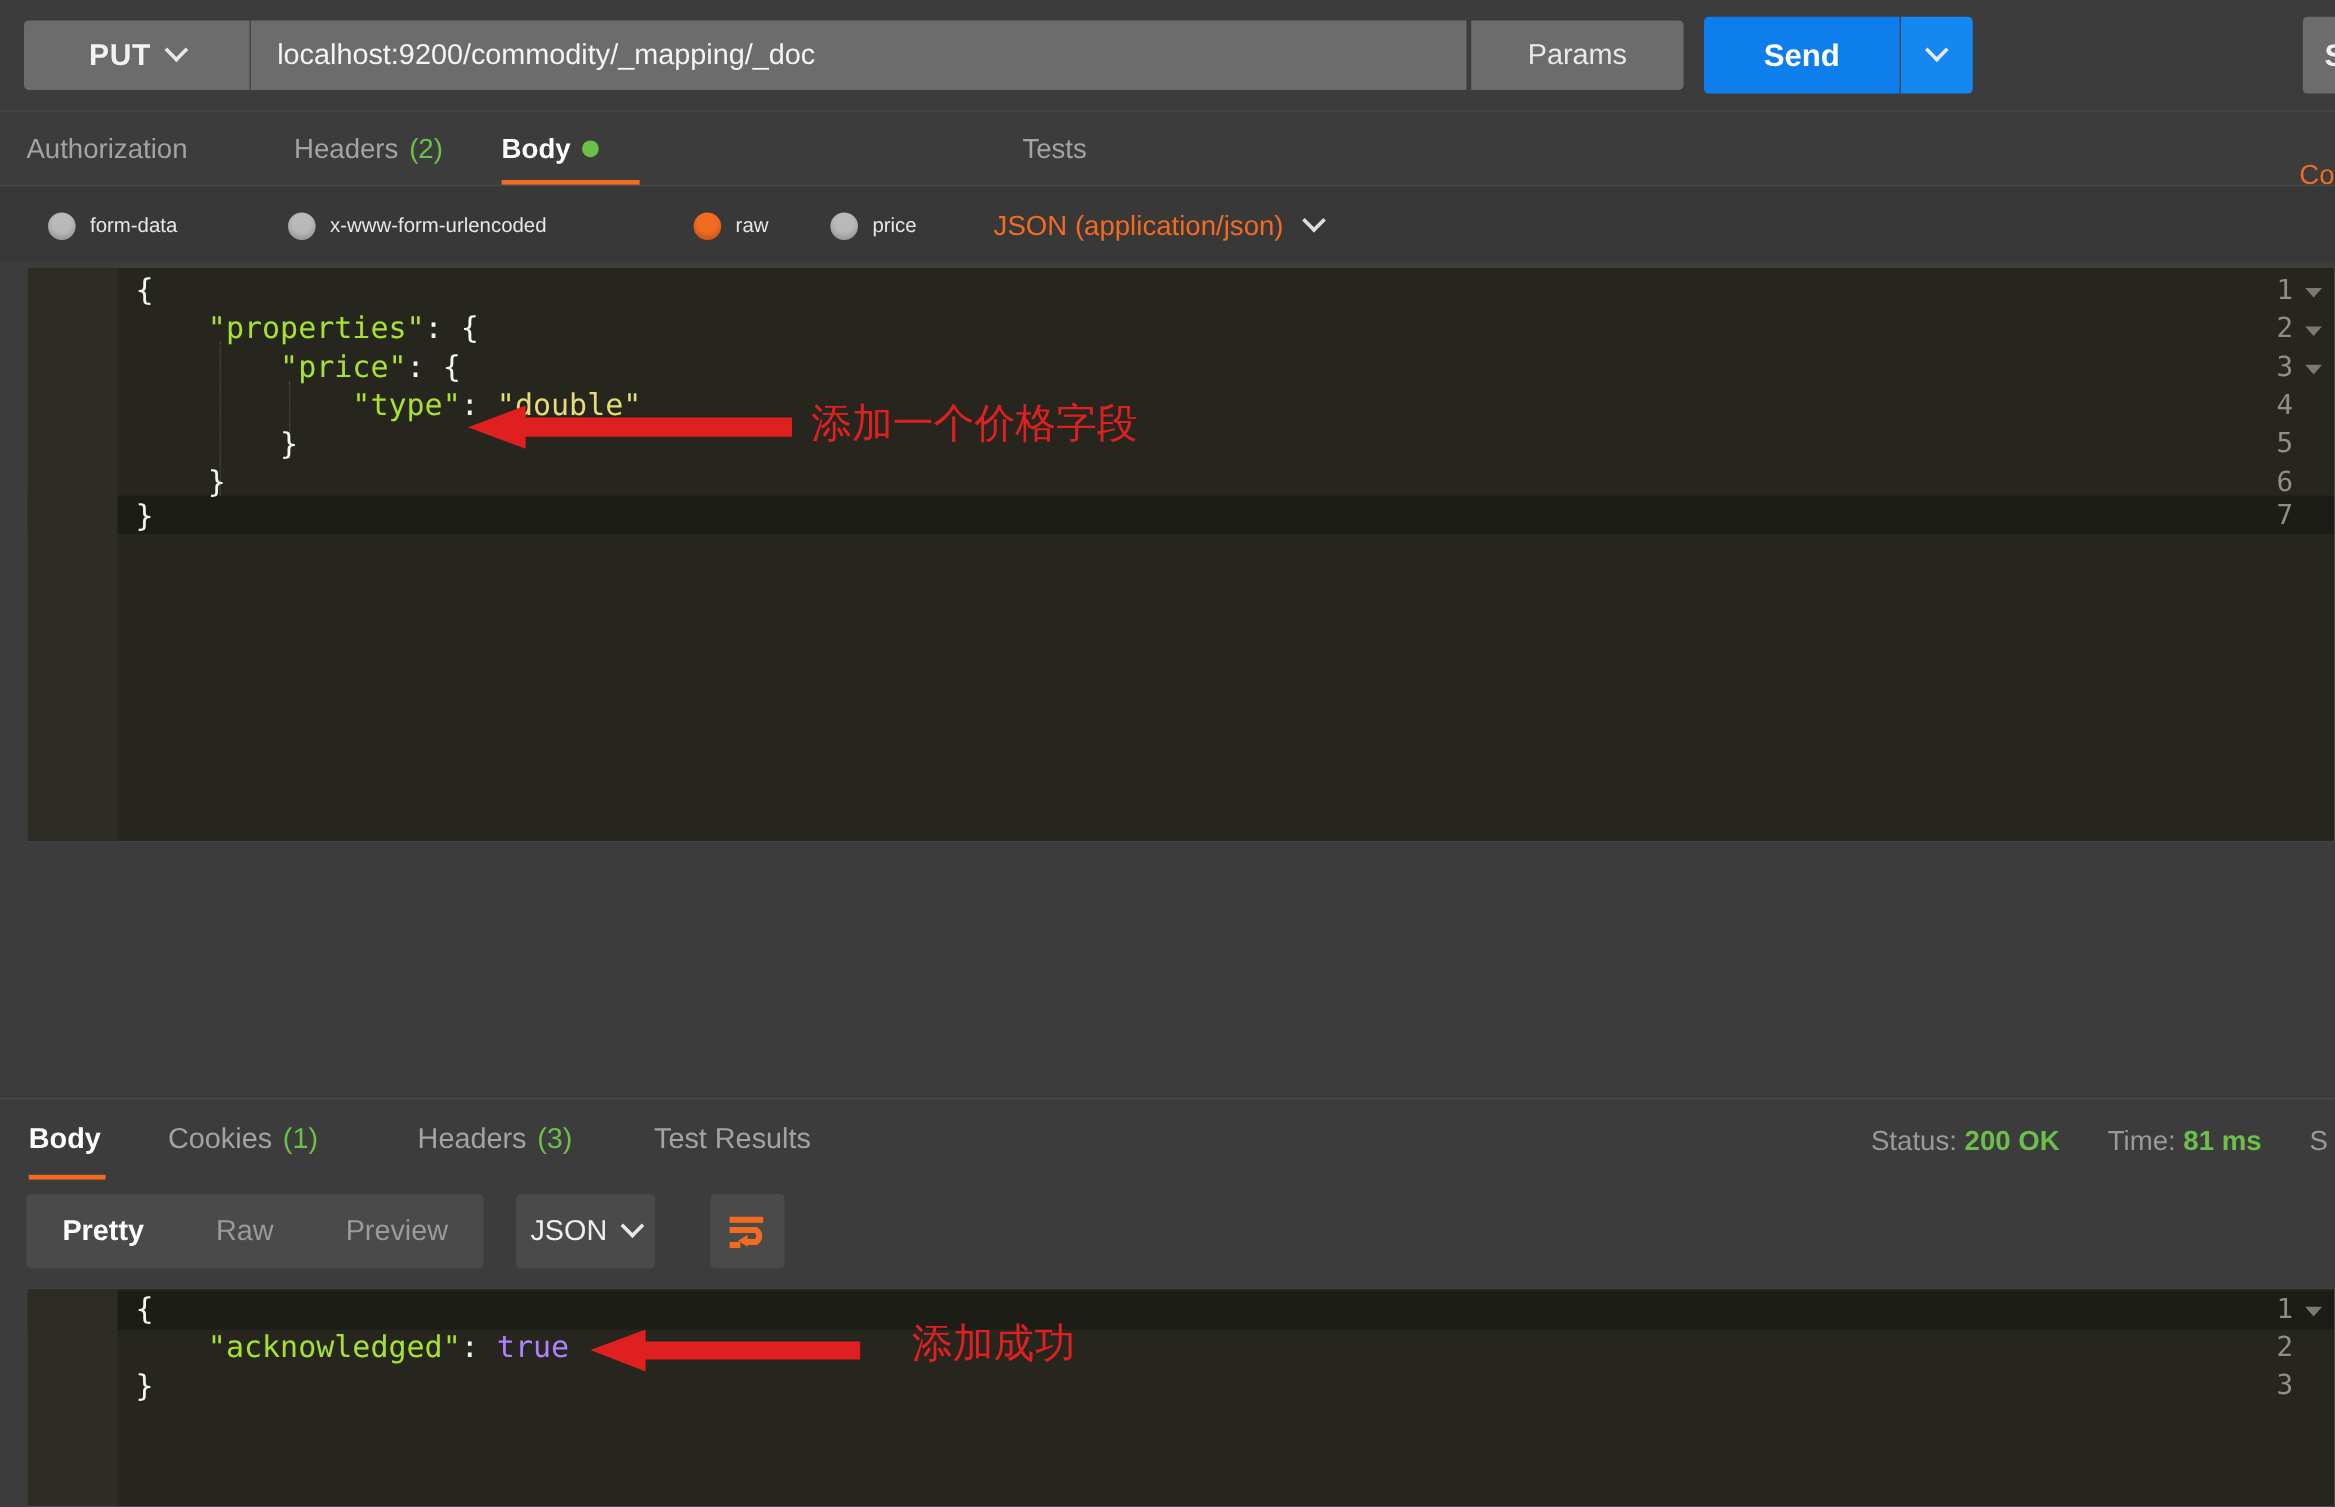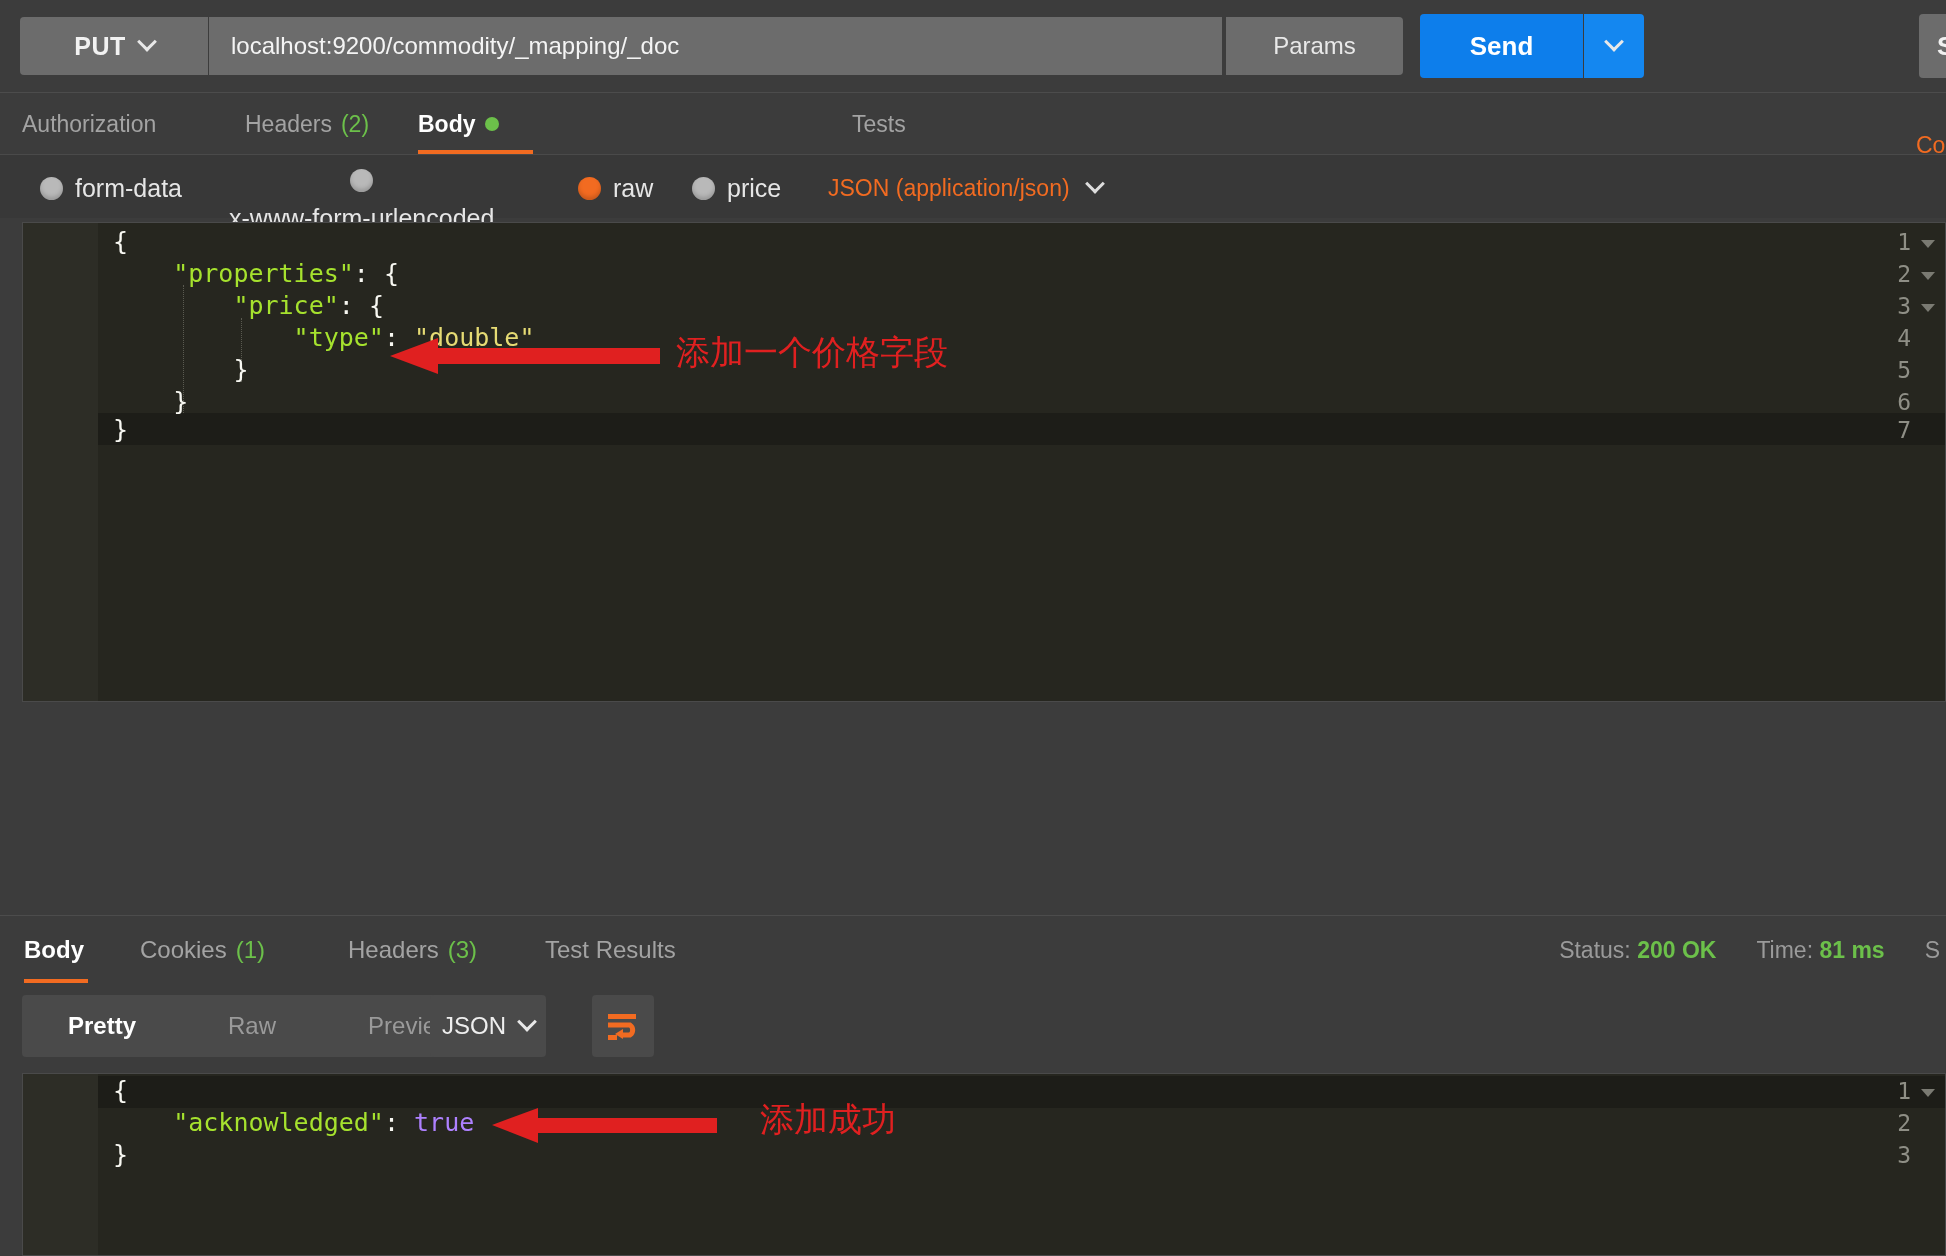--- a/index.html
+++ b/index.html
@@ -106,21 +106,21 @@
   
   .body-type-row {
     position: absolute; left: 0; top: 154px;
     width: 1946px; height: 64px;
     background: #383838;
     border-top: 1px solid #4a4a4a;
   }
   .radio-opt {
     position: absolute; top: 14px; height: 38px;
     display: flex; align-items: center; gap: 12px;
-    color: #e6e6e6; font-size: 25px; cursor: pointer;
+    color: #e6e6e6; font-size: 17px; cursor: pointer;
   }
   .radio-dot {
     width: 23px; height: 23px; border-radius: 50%;
     background: #b9b9b9; flex-shrink: 0;
     box-shadow: inset 0 -3px 4px rgba(0,0,0,.18);
   }
   .radio-opt.sel .radio-dot { background: #f26b21; }
   .json-sel {
     position: absolute; left: 828px; top: 14px; height: 38px;
     display: flex; align-items: center; gap: 18px;
@@ -214,21 +214,21 @@
     position: absolute; left: 0; top: 983px;
     width: 1946px; height: 90px;
     background: #3c3c3c;
   }
   .seg-group {
     position: absolute; left: 22px; top: 12px;
     height: 62px; background: #4a4a4a; border-radius: 4px;
     display: flex; align-items: center;
   }
   .seg {
-    height: 62px; padding: 0 46px;
+    height: 62px; padding: 0 30px;
     display: flex; align-items: center;
     color: #9a9a9a; font-size: 24px; cursor: pointer;
   }
   .seg.active { color: #fff; font-weight: 600; }
   .fmt-sel {
     position: absolute; left: 430px; top: 12px;
     width: 116px; height: 62px; background: #4a4a4a; border-radius: 4px;
     display: flex; align-items: center; justify-content: center; gap: 14px;
     color: #eee; font-size: 24px; cursor: pointer;
   }
@@ -293,21 +293,21 @@
     <span>Tests</span>
   </div>
 </div>
 <div class="code-link">Co</div>
 
 <div class="body-type-row">
   <div class="radio-opt" style="left:40px;">
     <span class="radio-dot"></span>
     <span>form-data</span>
   </div>
-  <div class="radio-opt" style="left:229px;flex-direction:column;">
+  <div class="radio-opt" style="left:240px;">
     <span class="radio-dot"></span>
     <span>x-www-form-urlencoded</span>
   </div>
   <div class="radio-opt sel" style="left:578px;">
     <span class="radio-dot"></span>
     <span>raw</span>
   </div>
   <div class="radio-opt" style="left:692px;">
     <span class="radio-dot"></span>
     <span>price</span>

